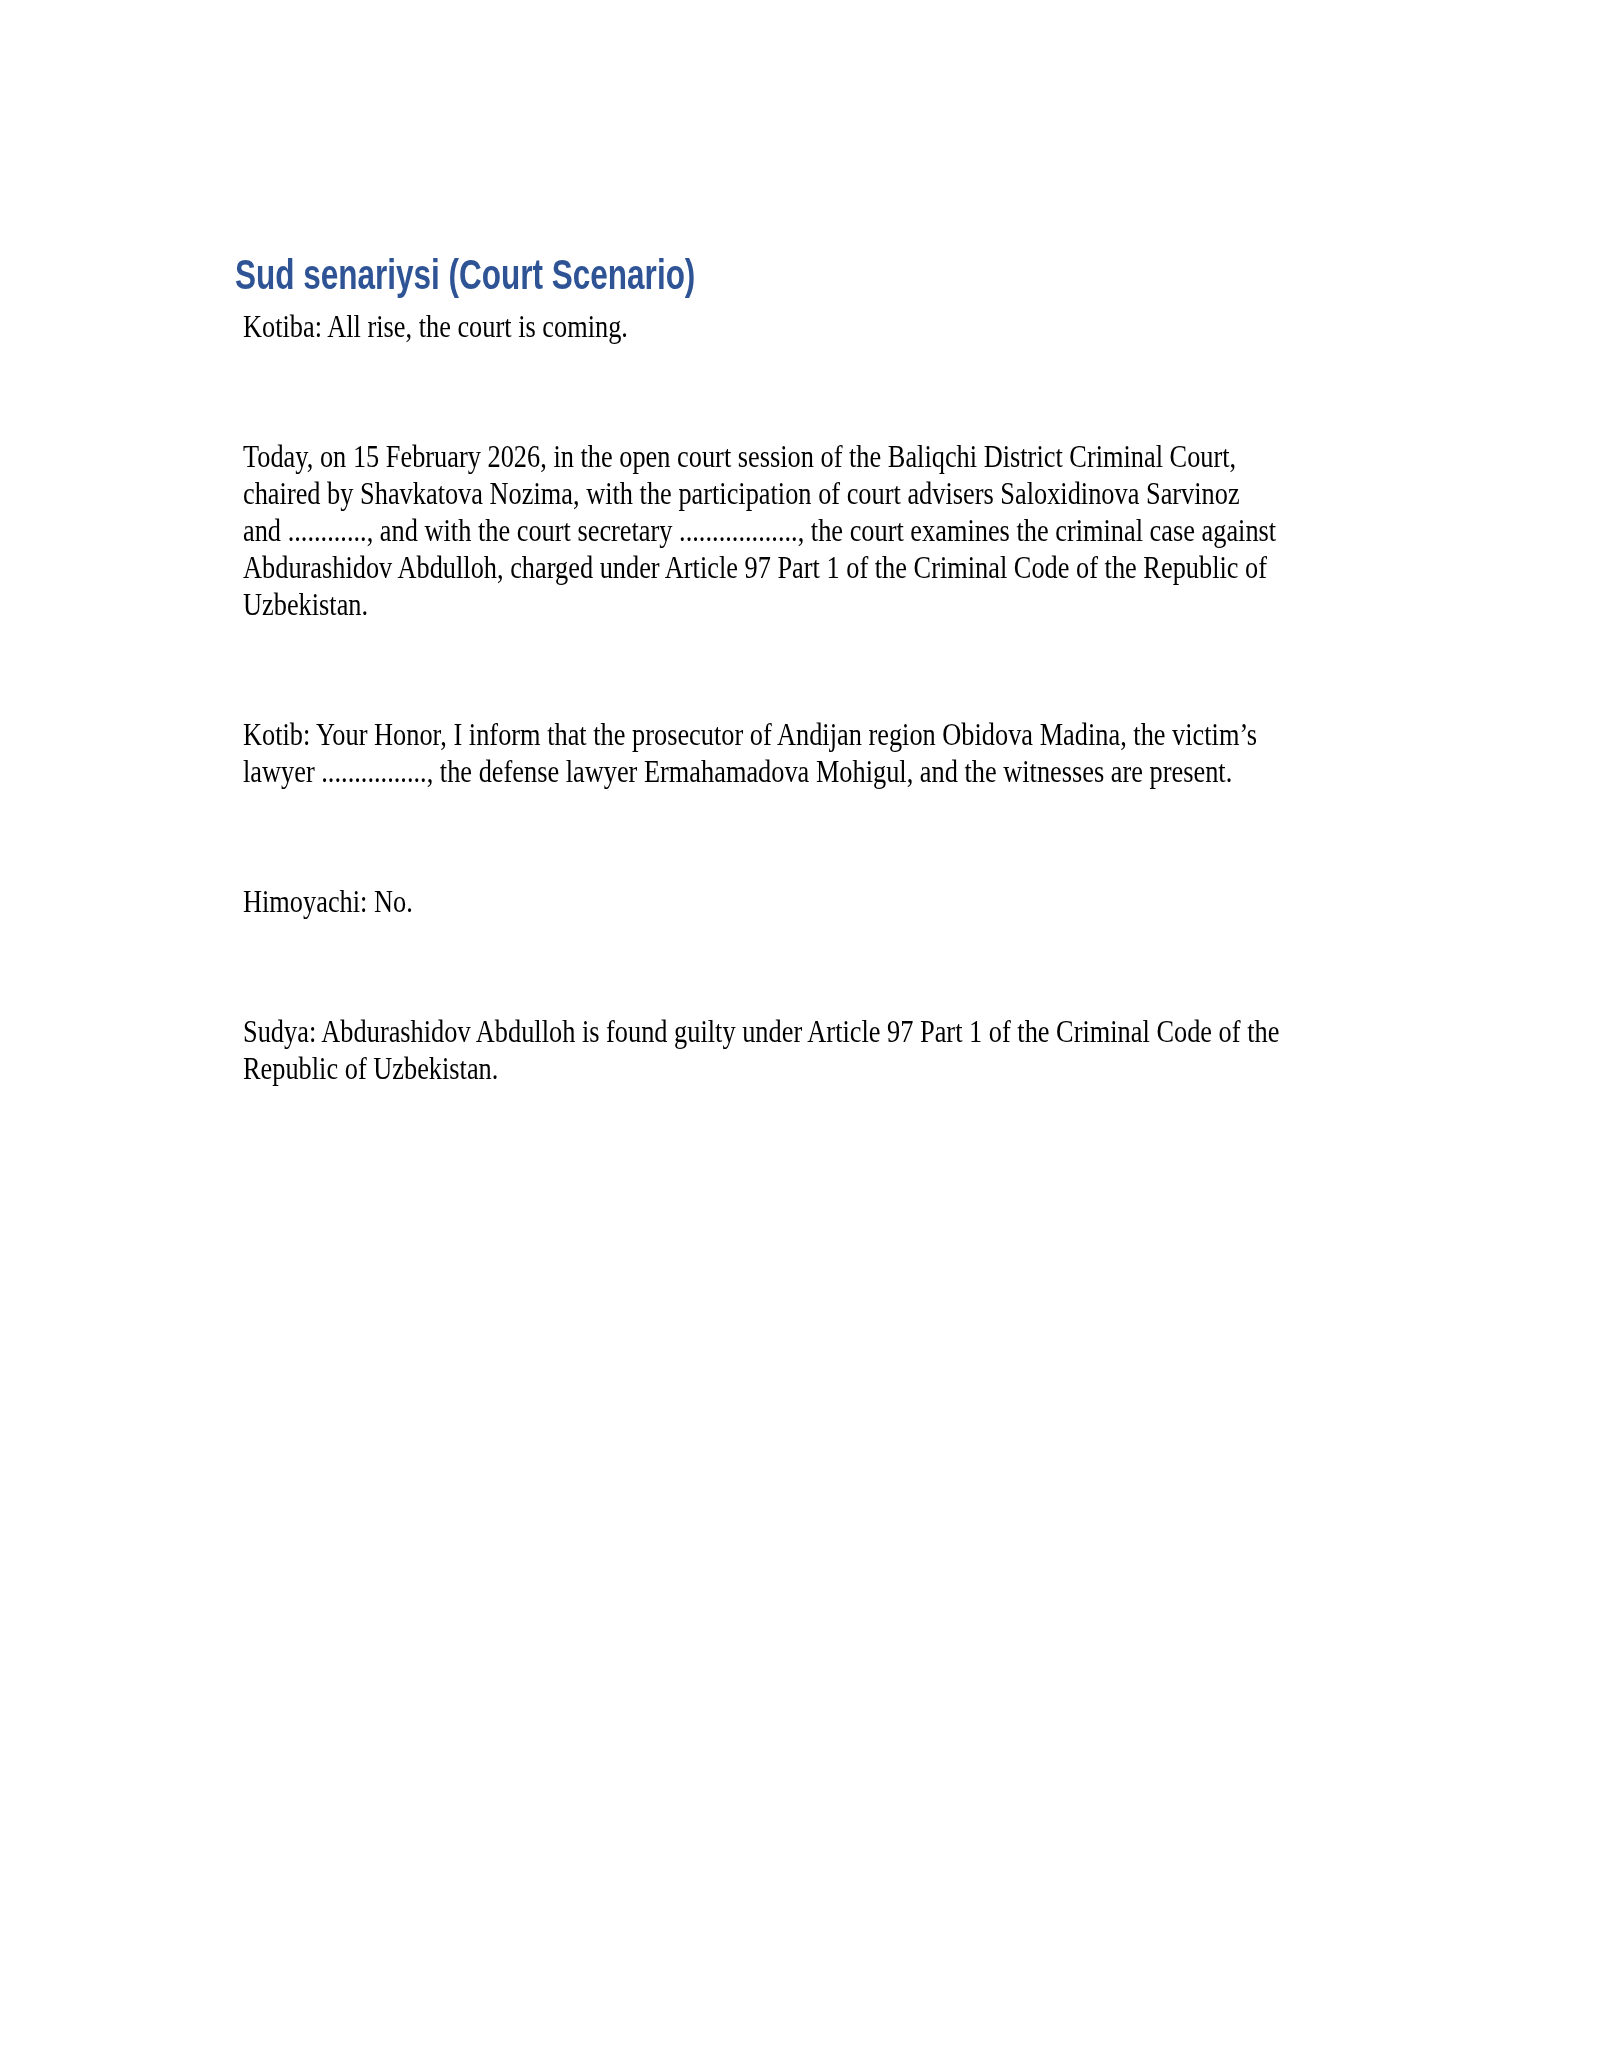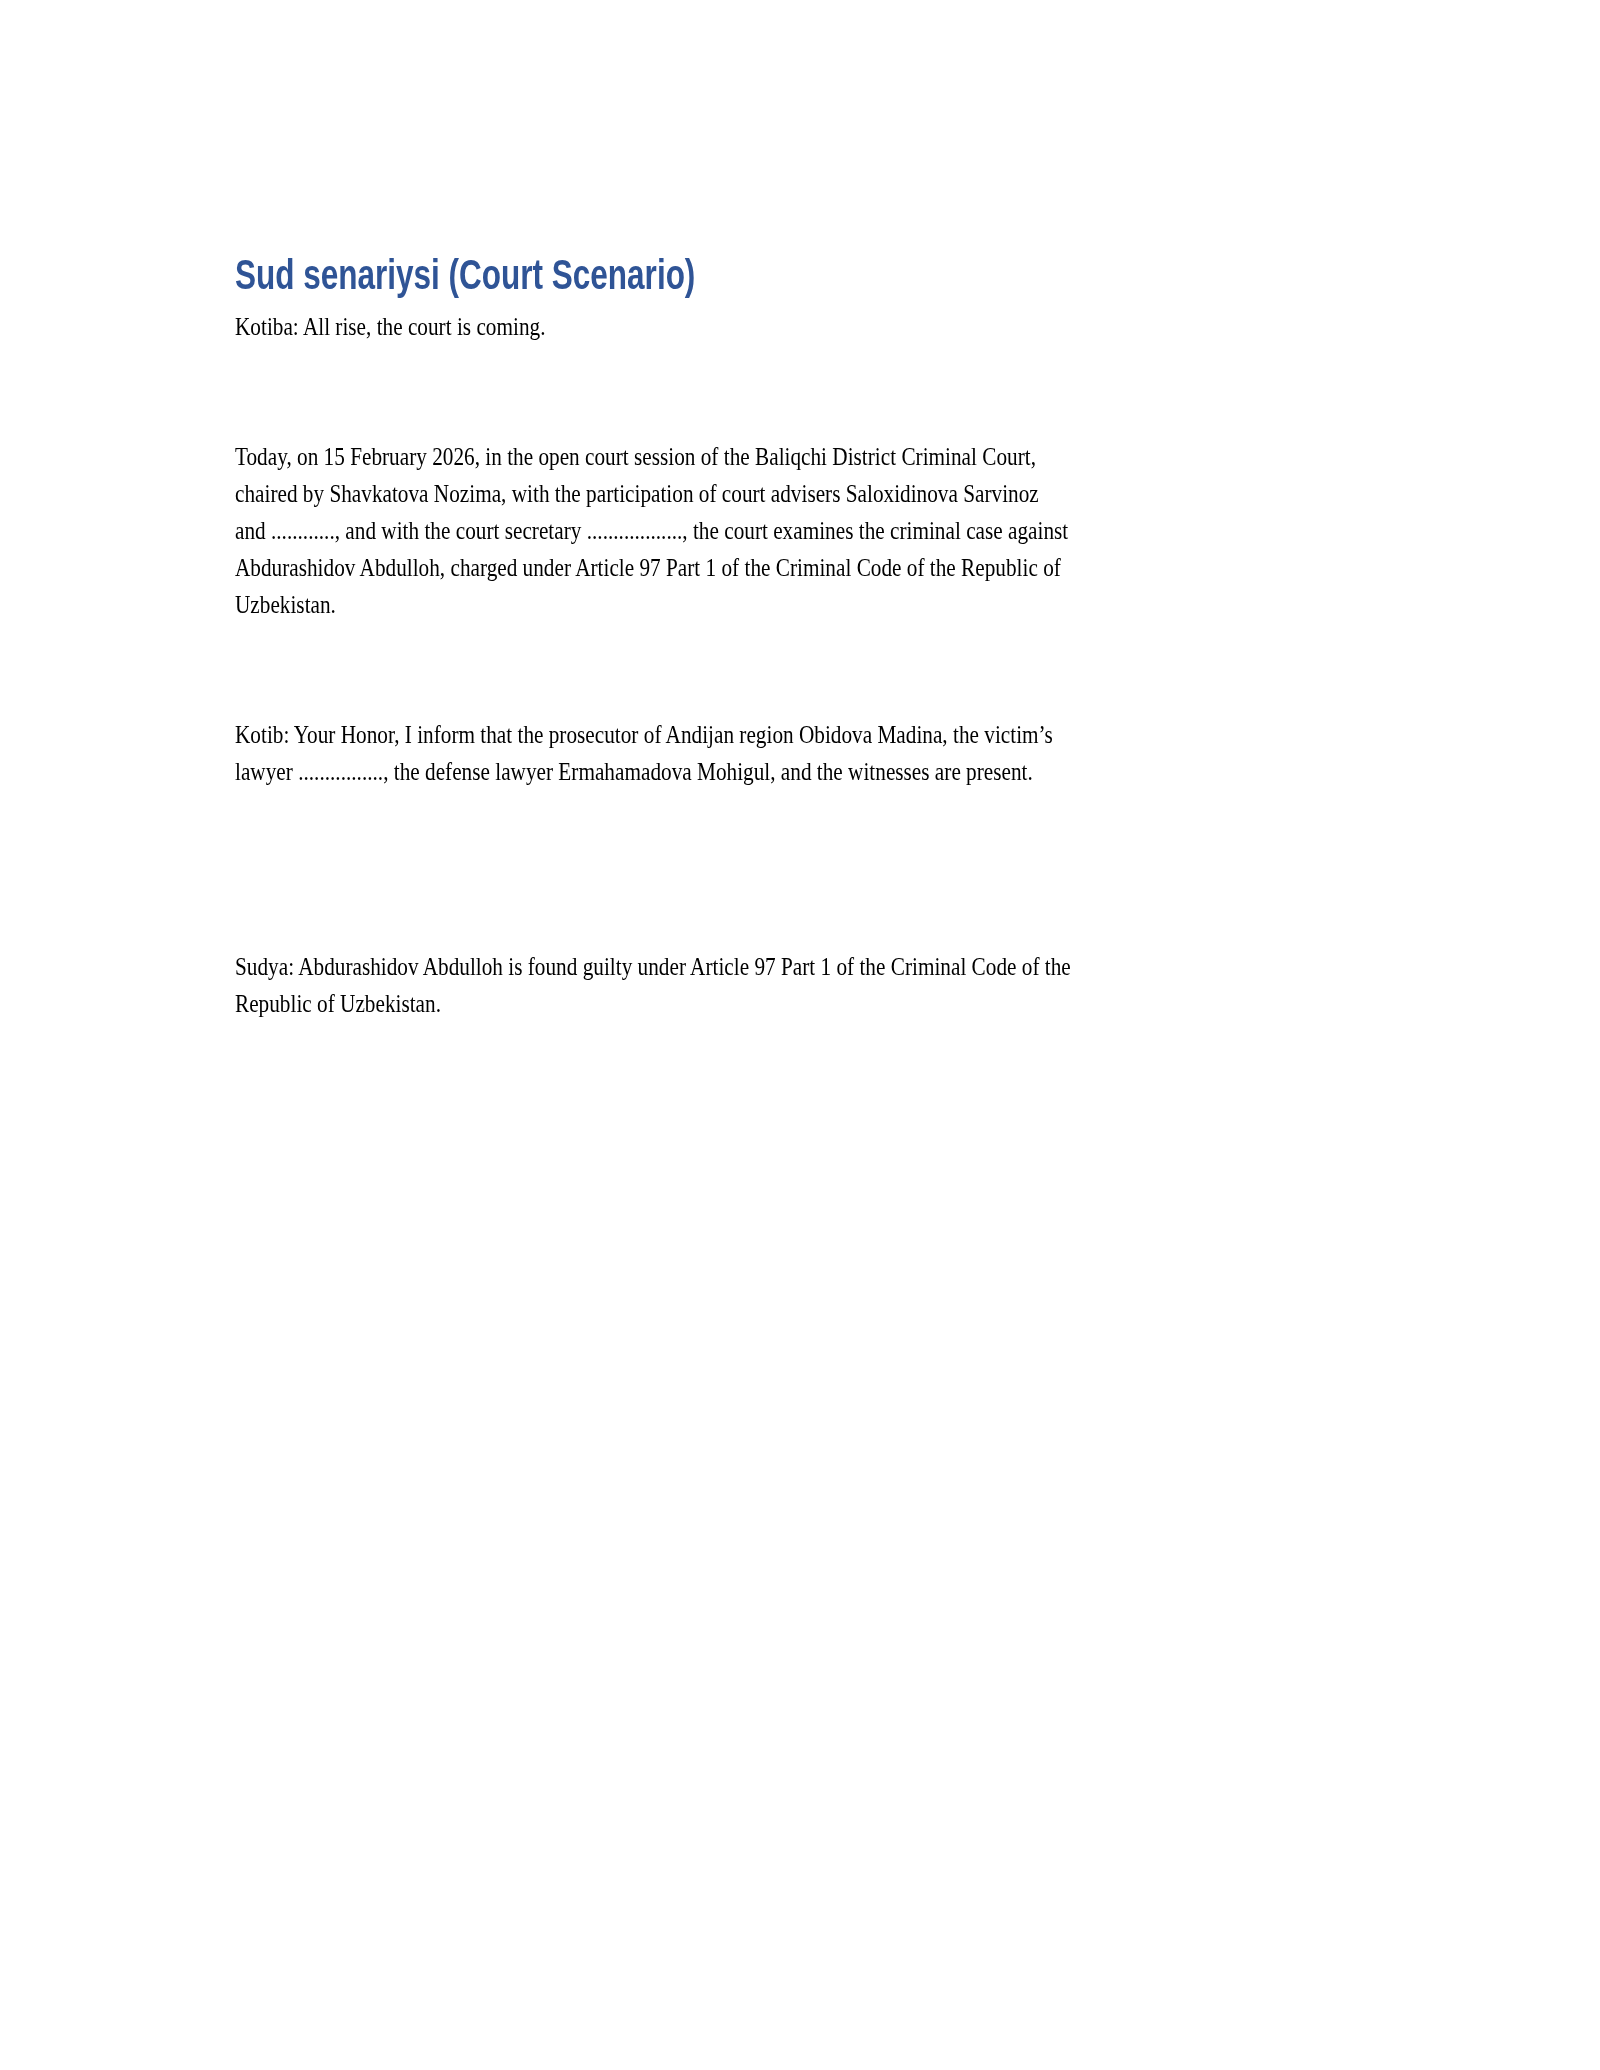--- a/index.html
+++ b/index.html
@@ -25,22 +25,22 @@
     line-height: 50px;
     white-space: nowrap;
   }
   .scale-heading {
     display: inline-block;
     transform: scaleX(0.75);
     transform-origin: 0 50%;
     white-space: nowrap;
   }
   p.para {
-    margin: 0 0 28px 0;
-    font-size: 25px;
+    margin: 0 0 28px 8px;
+    font-size: 31px;
     line-height: 37px;
   }
   .line {
     display: block;
     white-space: nowrap;
     transform: scaleX(0.85);
     transform-origin: 0 50%;
   }
   .spacer {
     height: 37px;
@@ -73,20 +73,23 @@
 
   <p class="para">
     <span class="line">Kotib: Your Honor, I inform that the prosecutor of Andijan region Obidova Madina, the victim’s</span>
     <span class="line">lawyer ................, the defense lawyer Ermahamadova Mohigul, and the witnesses are present.</span>
   </p>
 
   <div class="spacer"></div>
 
 
 
+  <p class="para">
+    <span class="line">Himoyachi: No.</span>
+  </p>
 
   <div class="spacer"></div>
 
   <p class="para">
     <span class="line">Sudya: Abdurashidov Abdulloh is found guilty under Article 97 Part 1 of the Criminal Code of the</span>
     <span class="line">Republic of Uzbekistan.</span>
   </p>
 
 </div>
 

